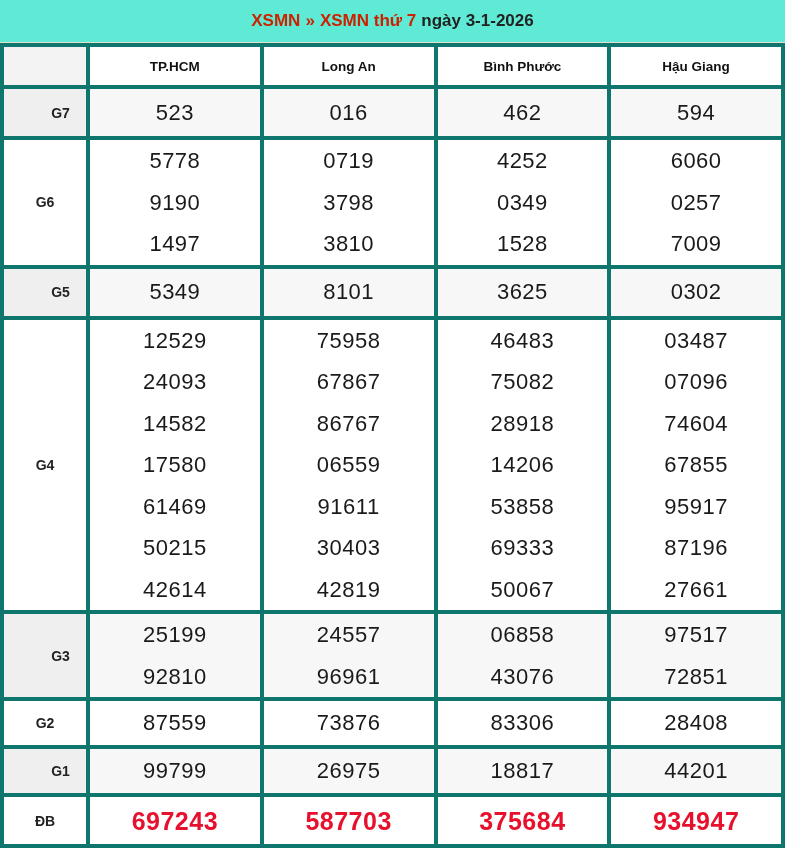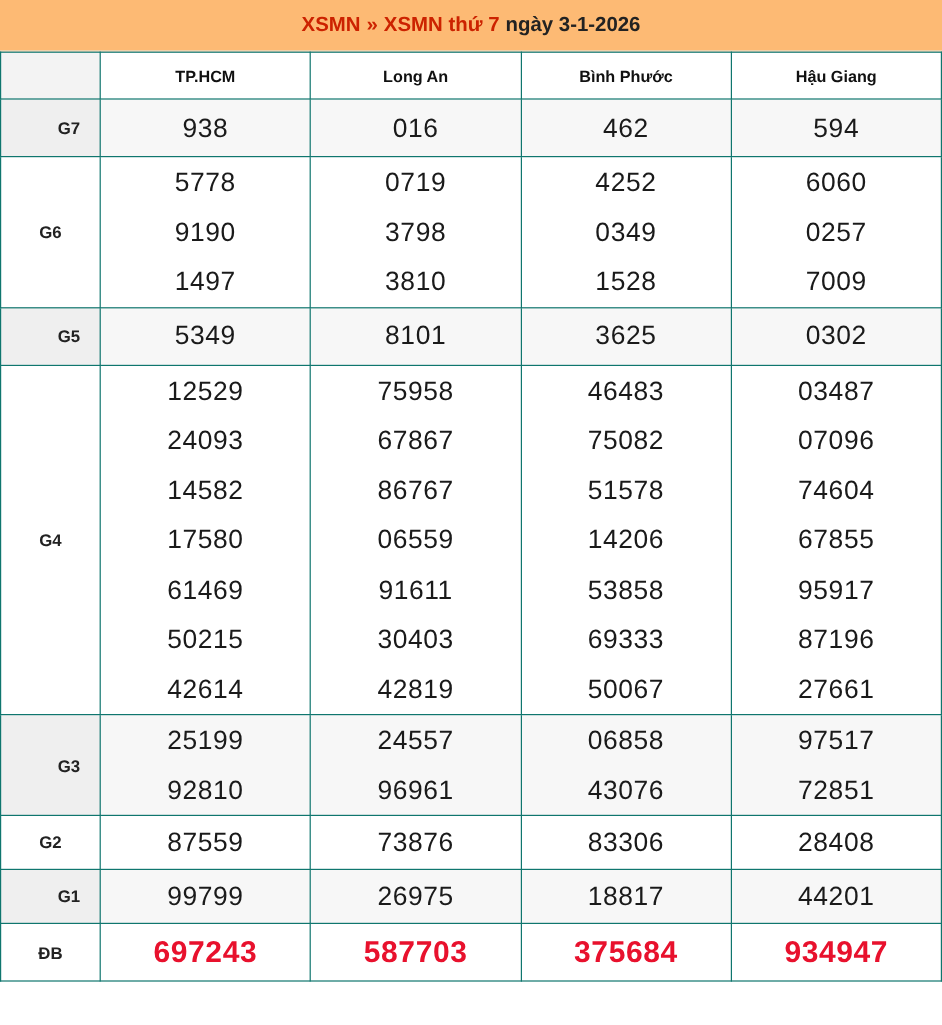--- a/index.html
+++ b/index.html
@@ -16,21 +16,21 @@
   }
   .page {
     width: 785px;
     height: 854px;
     position: relative;
     background: #ffffff;
   }
   
   .header {
     height: 43px;
-    background: #fdba74;
+    background: #5eead4;
     display: flex;
     align-items: center;
     justify-content: center;
     font-size: 17px;
     font-weight: bold;
     border-bottom: 1px solid #e8e0cf;
     box-sizing: border-box;
   }
   .header .hdr-link {
     color: #cc2200;
@@ -51,21 +51,21 @@
     font-weight: bold;
     margin-left: 5px;
   }
   
   table.results {
     border-collapse: collapse;
     width: 785px;
     table-layout: fixed;
   }
   table.results th, table.results td {
-    border: 1px solid #0f766e;
+    border: 4px solid #0f766e;
     text-align: center;
     vertical-align: middle;
   }
   table.results th.col-head {
     background: #ffffff;
     font-size: 13.5px;
     font-weight: bold;
     color: #111111;
     height: 30px;
     padding: 4px 0;
@@ -143,21 +143,21 @@
         <th class="col-head">TP.HCM</th>
         <th class="col-head">Long An</th>
         <th class="col-head">Bình Phước</th>
         <th class="col-head">Hậu Giang</th>
       </tr>
     </thead>
     <tbody id="results-body">
         <tr class="row-alt g7">
           <td class="prize-label">G7</td>
           <td class="numcell">
-            <div class="nline">938</div>
+            <div class="nline">523</div>
           </td>
           <td class="numcell">
             <div class="nline">016</div>
           </td>
           <td class="numcell">
             <div class="nline">462</div>
           </td>
           <td class="numcell">
             <div class="nline">594</div>
           </td>
@@ -216,21 +216,21 @@
             <div class="nline">67867</div>
             <div class="nline">86767</div>
             <div class="nline">06559</div>
             <div class="nline">91611</div>
             <div class="nline">30403</div>
             <div class="nline">42819</div>
           </td>
           <td class="numcell">
             <div class="nline">46483</div>
             <div class="nline">75082</div>
-            <div class="nline">51578</div>
+            <div class="nline">28918</div>
             <div class="nline">14206</div>
             <div class="nline">53858</div>
             <div class="nline">69333</div>
             <div class="nline">50067</div>
           </td>
           <td class="numcell">
             <div class="nline">03487</div>
             <div class="nline">07096</div>
             <div class="nline">74604</div>
             <div class="nline">67855</div>

